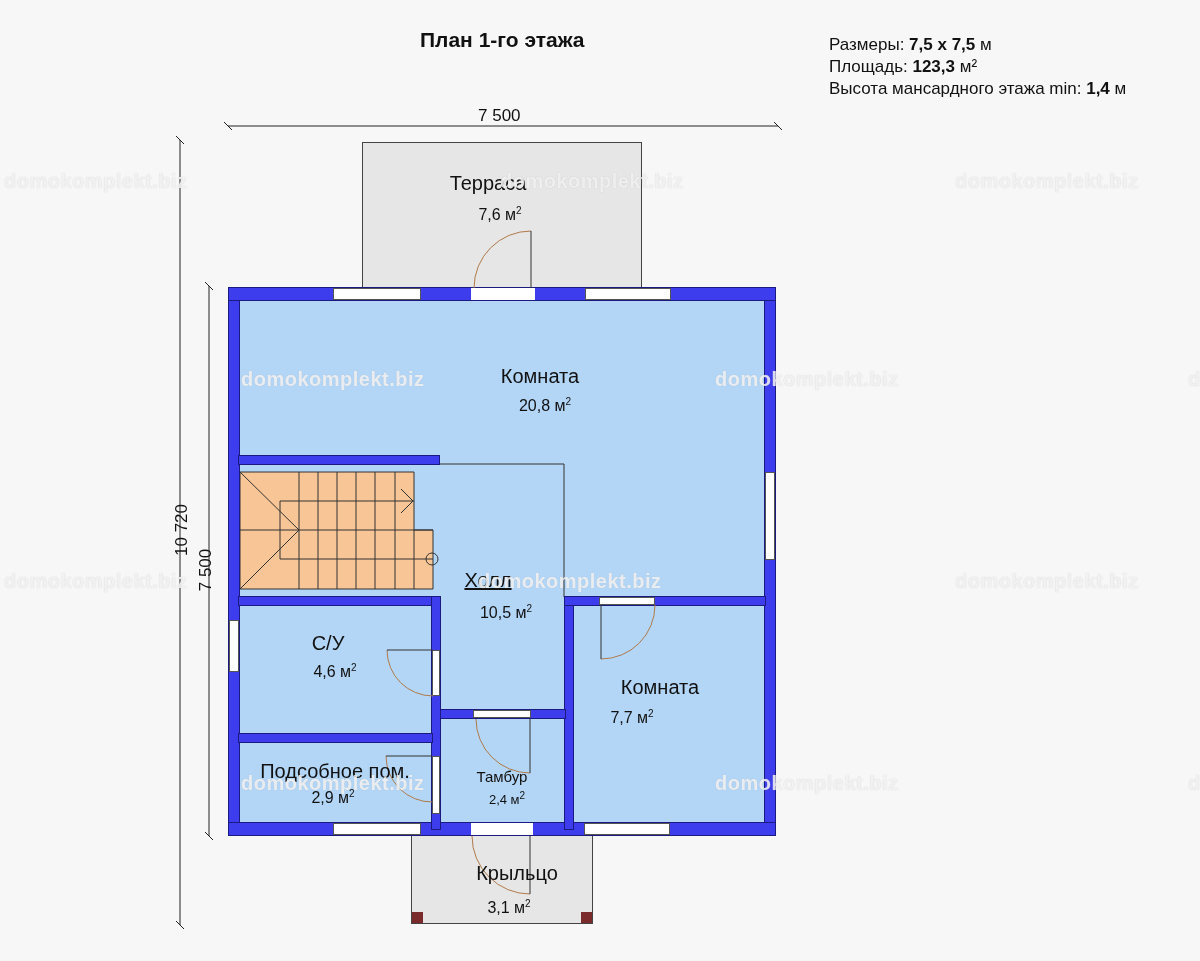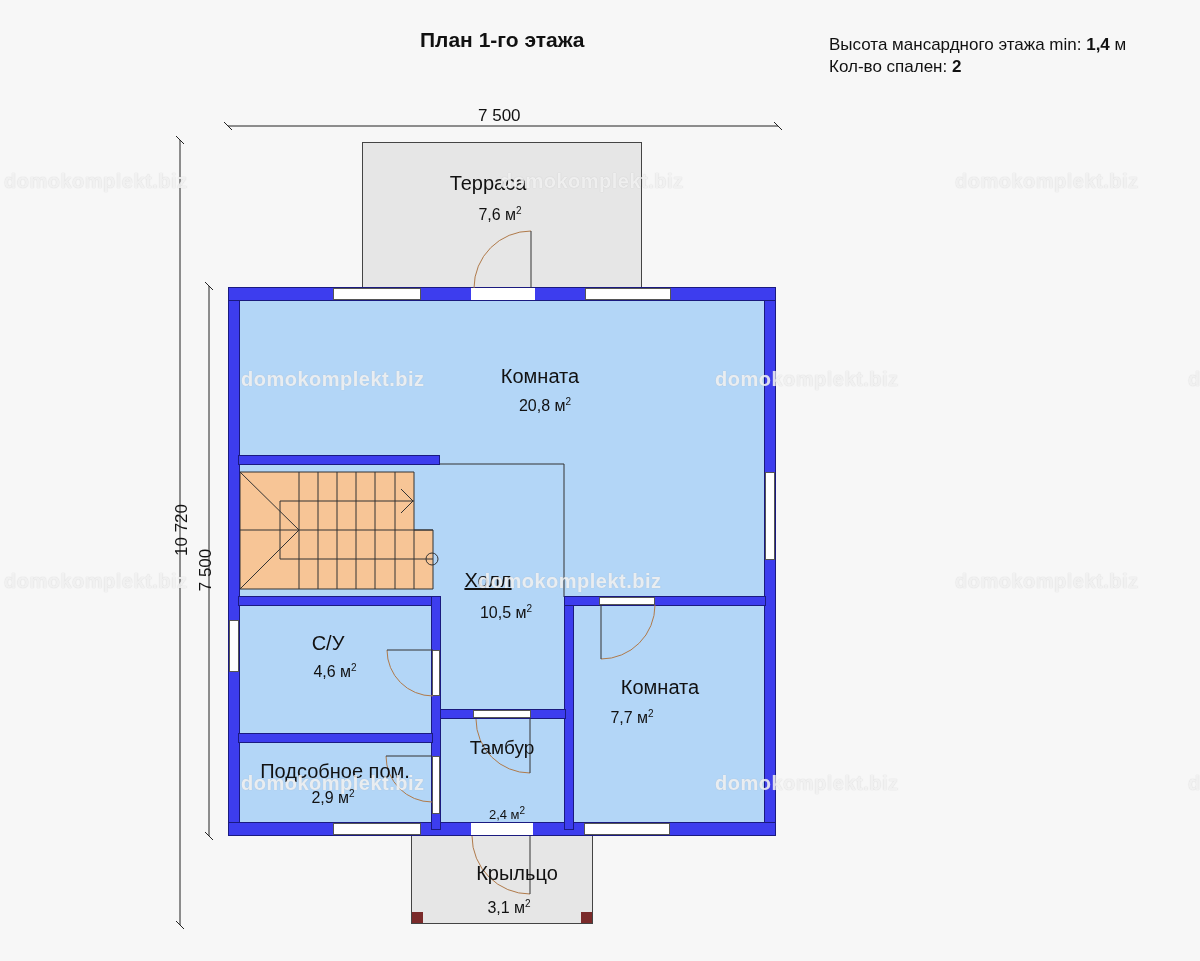--- a/index.html
+++ b/index.html
@@ -18,22 +18,23 @@
   .rarea sup { font-size:10px; }
   .wm { position:absolute; font-size:20px; font-weight:bold; color:rgba(255,255,255,0.75); text-shadow:0 0 1px rgba(160,160,160,0.6); white-space:nowrap; letter-spacing:0.5px; }
   svg { position:absolute; left:0; top:0; }
 </style>
 </head>
 <body>
 
 <div class="abs title">План 1-го этажа</div>
 
 <div class="abs specs">
+  <div><span>Размеры: </span><b>7,5 х 7,5</b><span> м</span></div>
+  <div><span>Площадь:  </span><b>123,3</b><span> м²</span></div>
   <div><span>Высота мансардного этажа min: </span><b>1,4</b><span> м</span></div>
-  <div><span>Кол-во спален: </span><b>2</b><span></span></div>
 </div>
 
 <svg width="1200" height="961">
   <line x1="228" y1="126" x2="778" y2="126" stroke="#222" stroke-width="1"></line>
   <line x1="224" y1="122" x2="232" y2="130" stroke="#222"></line>
   <line x1="774" y1="122" x2="782" y2="130" stroke="#222"></line>
   <line x1="180" y1="140" x2="180" y2="925" stroke="#222" stroke-width="1"></line>
   <line x1="176" y1="136" x2="184" y2="144" stroke="#222"></line>
   <line x1="176" y1="921" x2="184" y2="929" stroke="#222"></line>
   <line x1="209" y1="286" x2="209" y2="836" stroke="#222" stroke-width="1"></line>
@@ -134,22 +135,22 @@
 
 <div class="rname" style="left:328px;top:632px;">С/У</div>
 <div class="rarea" style="left:335px;top:662px;"><span>4,6 м</span><sup>2</sup></div>
 
 <div class="rname" style="left:660px;top:676px;">Комната</div>
 <div class="rarea" style="left:632px;top:708px;"><span>7,7 м</span><sup>2</sup></div>
 
 <div class="rname" style="left:335px;top:760px;">Подсобное пом.</div>
 <div class="rarea" style="left:333px;top:788px;"><span>2,9 м</span><sup>2</sup></div>
 
-<div class="rname" style="left:502px;top:737px;font-size:19px;">Тамбур</div>
-<div class="rarea" style="left:507px;top:790px;font-size:13px;margin-top:15px;"><span>2,4 м</span><sup>2</sup></div>
+<div class="rname" style="left:502px;top:768px;font-size:15px;">Тамбур</div>
+<div class="rarea" style="left:507px;top:790px;font-size:13px;"><span>2,4 м</span><sup>2</sup></div>
 
 <div class="rname" style="left:517px;top:862px;">Крыльцо</div>
 <div class="rarea" style="left:509px;top:898px;"><span>3,1 м</span><sup>2</sup></div>
 
 <div class="wm" style="left:4px;top:170px;">domokomplekt.biz</div>
 <div class="wm" style="left:500px;top:170px;">domokomplekt.biz</div>
 <div class="wm" style="left:955px;top:170px;">domokomplekt.biz</div>
 <div class="wm" style="left:241px;top:368px;">domokomplekt.biz</div>
 <div class="wm" style="left:715px;top:368px;">domokomplekt.biz</div>
 <div class="wm" style="left:1188px;top:368px;">domokomplekt.biz</div>

